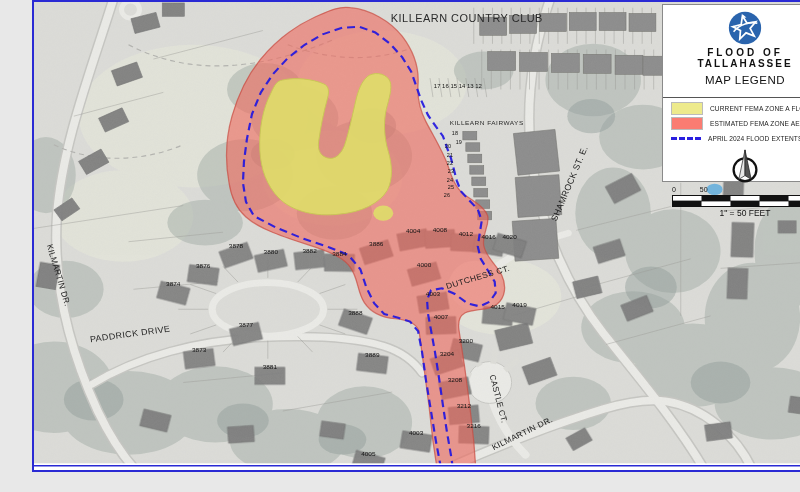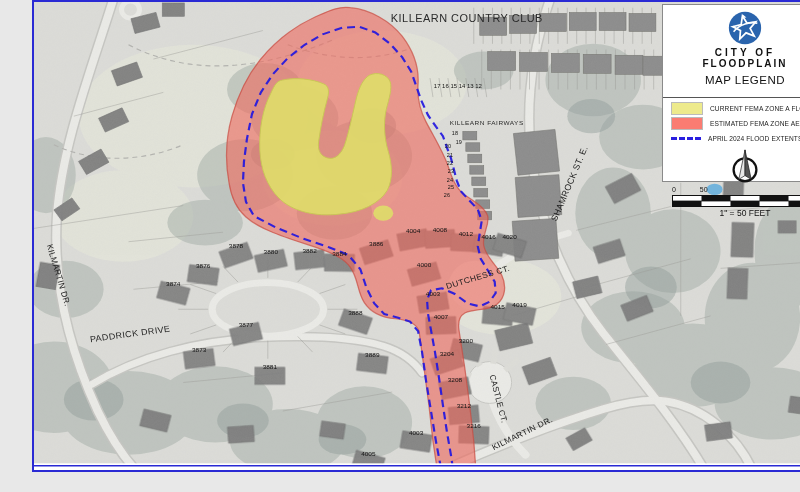--- a/index.html
+++ b/index.html
@@ -492,22 +492,22 @@
   <div class="legend">
     <div class="logo-wrap">
       <svg width="38" height="38" viewBox="0 0 40 40">
         <circle cx="20" cy="20" r="17" fill="#2a64ad"></circle>
         <path d="M 20,7 L 23.2,15.6 L 32.4,15.9 L 25.2,21.5 L 27.8,30.3 L 20,25.2 L 12.2,30.3 L 14.8,21.5 L 7.6,15.9 L 16.8,15.6 Z" fill="none" stroke="#ffffff" stroke-width="1.8" transform="rotate(-12 20 20)"></path>
         <path d="M 8,24 C 14,16 26,13 33,15" fill="none" stroke="#ffffff" stroke-width="1.6"></path>
         <path d="M 18,6 L 21.5,9 L 16.5,9.5 Z" fill="#ffffff"></path>
       </svg>
     </div>
     <div class="org">
-      <div class="l1">CITY OF</div>
-      <div class="l2">FLOODPLAIN</div>
+      <div class="l1">FLOOD OF</div>
+      <div class="l2">TALLAHASSEE</div>
     </div>
     <div class="lg-titlewrap">
       <span class="lg-title">MAP LEGEND</span>
     </div>
     <div class="lg-items">
       <div class="lg-item">
         <span class="sw" style="background-color: rgb(237, 234, 140);"></span>
         <span class="lbl">CURRENT FEMA ZONE A FLOODPLAIN</span>
       </div>
       <div class="lg-item">

